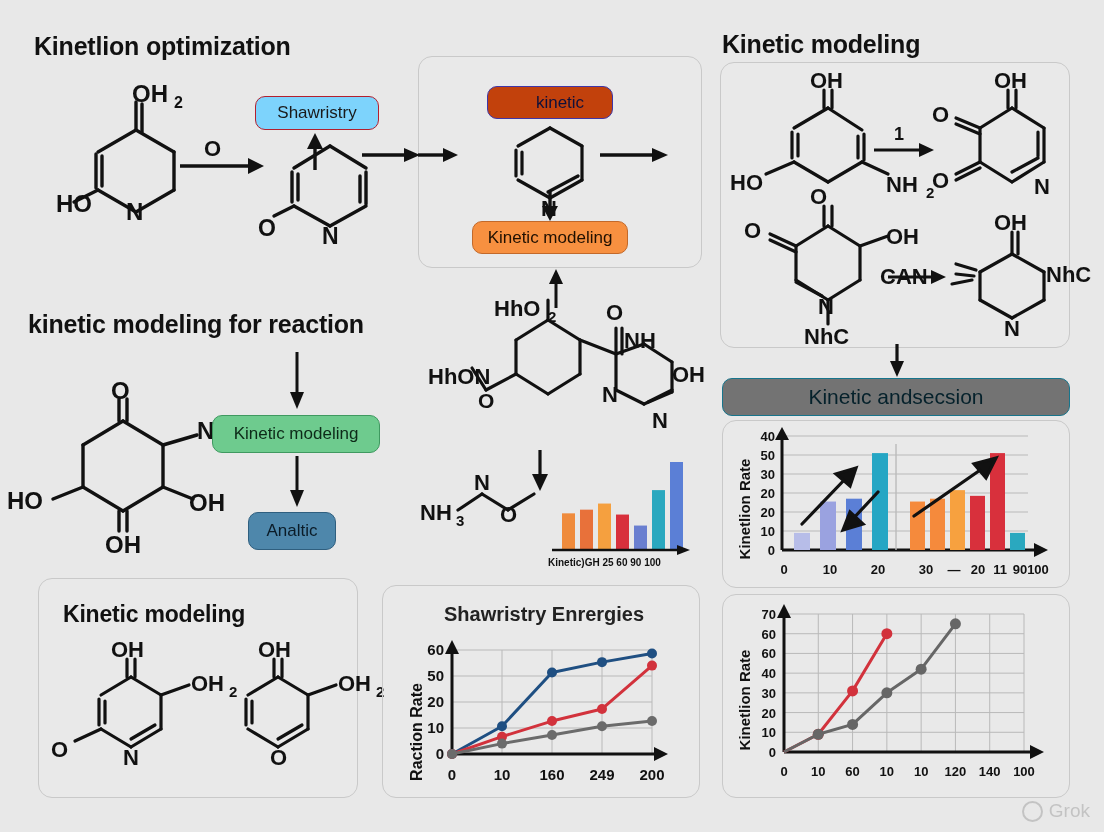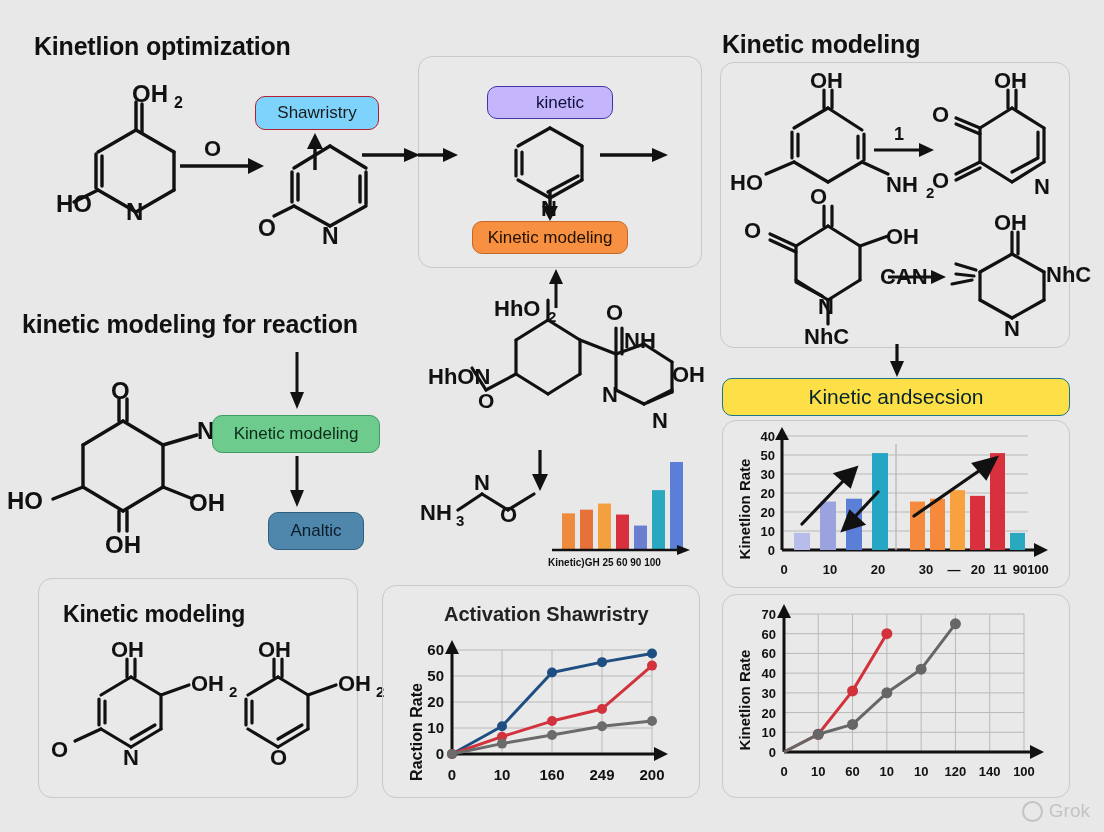--- a/index.html
+++ b/index.html
@@ -31,25 +31,25 @@
     display:flex;align-items:center;justify-content:center;
     border-radius:10px;
     border:1.5px solid rgba(0,0,0,.55);
     font-size:17px;
     color:#111;
     box-sizing:border-box;
     white-space:nowrap;
     text-align:center;
   }
   .pill.red{background:#7dd3fc;border-color:#b3202f;color:#1a1a1a;}
-  .pill.purple{background:#c4b5fd;border-color:#3f36a8;color:#10103a;padding-left:20px;}
+  .pill.purple{background:#c2410c;border-color:#3f36a8;color:#10103a;padding-left:20px;}
   .pill.orange{background:#f79040;border-color:#c2692a;color:#201000;}
   .pill.green{background:#6ecb8e;border-color:#3f9960;color:#0d2a18;}
   .pill.steel{background:#4e87ab;border-color:#2f5f7f;color:#0b1c28;}
-  .pill.teal{background:#fde047;border-color:#17758c;color:#05212b;font-size:21px;}
+  .pill.teal{background:#737373;border-color:#17758c;color:#05212b;font-size:21px;}
 
   .mol{position:absolute;}
   .mol svg{display:block;overflow:visible;}
   .mol text{
     font-family:"Liberation Sans",sans-serif;
     font-weight:bold;fill:#111;
   }
 
   .chart-title{
     position:absolute;
@@ -82,21 +82,21 @@
     display:inline-block;
   }
 </style>
 </head>
 <body>
 
 <div class="stage">
 
   <h1 class="section-title abs" style="left:34px;top:32px;">Kinetlion optimization</h1>
 
-  <h1 class="section-title abs" style="left:22px;top:310px;">kinetic modeling for reaction</h1>
+  <h1 class="section-title abs" style="left:28px;top:310px;">kinetic modeling for reaction</h1>
 
   <h1 class="section-title abs" style="left:722px;top:30px;">Kinetic modeling</h1>
 
   <div class="mol" style="left:60px;top:92px;">
     <svg width="160" height="125" viewBox="0 0 160 125">
       <g stroke="#111" stroke-width="3.4" fill="none" stroke-linecap="round">
         <line x1="76" y1="38" x2="38" y2="60"></line>
         <line x1="42" y1="64" x2="42" y2="94"></line>
         <line x1="36" y1="62" x2="36" y2="96"></line>
         <line x1="38" y1="98" x2="76" y2="120"></line>
@@ -325,21 +325,21 @@
     <span>Kinetic modeling</span>
   </div>
 
   <div class="mol" style="left:284px;top:456px;">
     <svg width="26" height="52" viewBox="0 0 26 52">
       <line x1="13" y1="0" x2="13" y2="36" stroke="#111" stroke-width="3"></line>
       <polygon points="13,51 6,34 20,34" fill="#111"></polygon>
     </svg>
   </div>
 
-  <div class="pill steel" style="left:248px;top:512px;width:96px;height:38px;margin-left:20px;">
+  <div class="pill steel" style="left:248px;top:512px;width:88px;height:38px;">
     <span>Analtic</span>
   </div>
 
   <div class="panel" style="left:38px;top:578px;width:320px;height:220px;"></div>
 
   <h1 class="section-title abs" style="left:63px;top:601px;font-size:23px;">Kinetic modeling</h1>
 
   <div class="mol" style="left:75px;top:665px;">
     <svg width="150" height="110" viewBox="0 0 150 110">
       <g stroke="#111" stroke-width="3.2" fill="none" stroke-linecap="round">
@@ -381,21 +381,21 @@
       </g>
       <text x="36" y="-8" font-size="22">OH</text>
       <text x="116" y="26" font-size="22">OH</text>
       <text x="154" y="32" font-size="15">2</text>
       <text x="48" y="100" font-size="22">O</text>
     </svg>
   </div>
 
   <div class="panel" style="left:382px;top:585px;width:318px;height:213px;"></div>
 
-  <div class="chart-title" style="left:444px;top:603px;">Activation Shawristry</div>
+  <div class="chart-title" style="left:444px;top:603px;">Shawristry Enrergies</div>
 
   <div class="mol" style="left:396px;top:636px;">
     <svg width="292" height="158" viewBox="0 0 292 158" id="svg-activation">
       <text class="axis-label" transform="rotate(-90 26 96)" x="26" y="96" style="font-size:16px" text-anchor="middle">Raction Rate</text>
       <g id="activation-grid">
           <line x1="56" y1="92" x2="256" y2="92" class="grid"></line>
           <line x1="56" y1="66" x2="256" y2="66" class="grid"></line>
           <line x1="56" y1="40" x2="256" y2="40" class="grid"></line>
           <line x1="56" y1="14" x2="256" y2="14" class="grid"></line>
           <line x1="106" y1="14" x2="106" y2="118" class="grid"></line>

